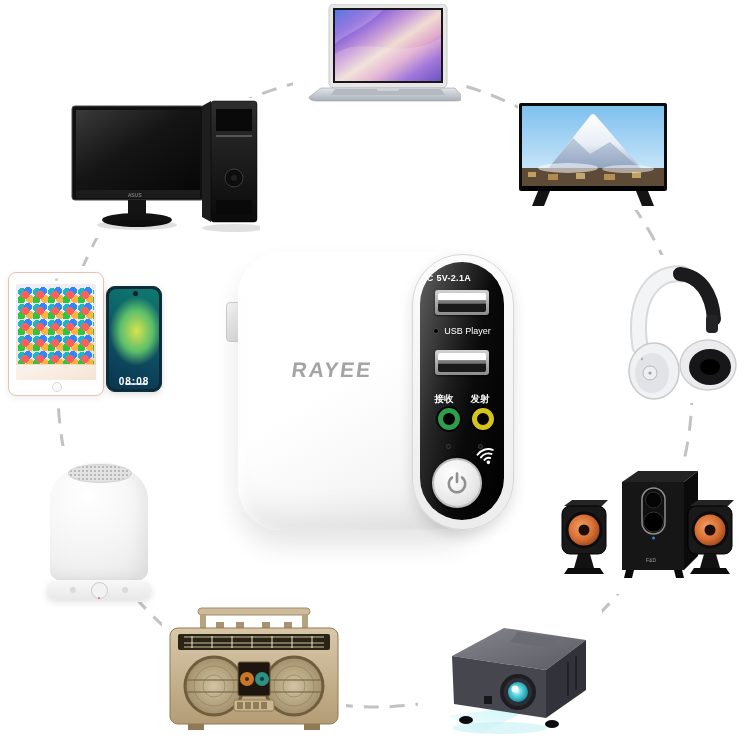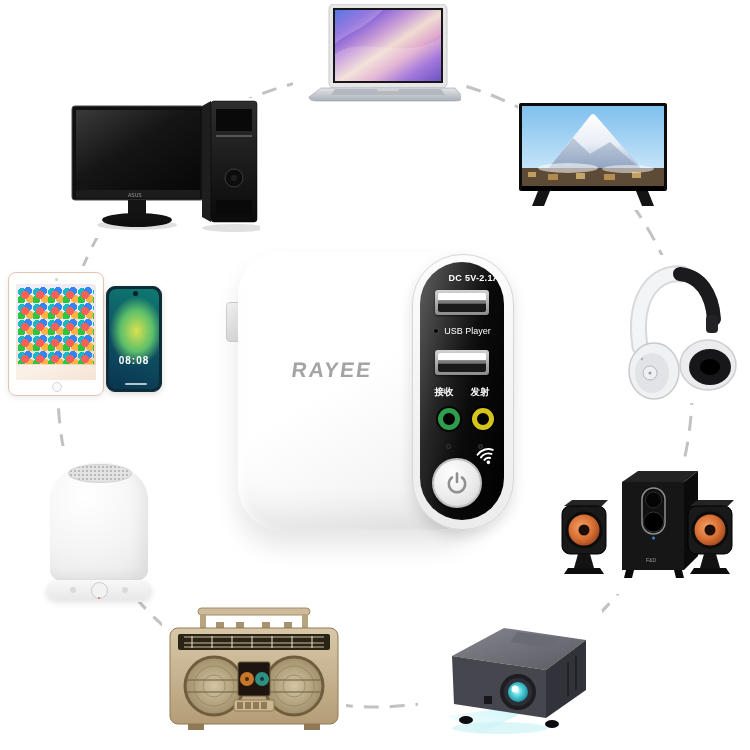--- a/index.html
+++ b/index.html
@@ -31,31 +31,31 @@
     background:linear-gradient(180deg,#f4f4f4,#dcdcdc);border:1px solid #cfcfcf;}
   .hub-logo{position:absolute;left:46px;top:112px;width:120px;text-align:center;
     font-size:21px;font-weight:bold;color:#a3a4a6;letter-spacing:2px;transform:skewX(-8deg);}
   .hub-capsule-outer{position:absolute;left:186px;top:8px;width:100px;height:274px;border-radius:50px;
     background:linear-gradient(180deg,#fcfcfc,#ececec);border:1px solid #d6d6d6;
     box-shadow:0 6px 14px rgba(0,0,0,.12);}
   .hub-capsule{position:absolute;left:194px;top:16px;width:84px;height:258px;border-radius:42px;
     background:linear-gradient(100deg,#4a4a4a 0%,#262626 30%,#0a0a0a 58%,#000 100%);overflow:hidden;}
   .hub-capsule:before{content:"";position:absolute;inset:0;border-radius:42px;
     background:linear-gradient(115deg,rgba(255,255,255,.12),rgba(255,255,255,0) 42%);}
-  .spec{position:absolute;left:12px;top:11px;width:100%;text-align:center;color:#fff;
+  .spec{position:absolute;left:0;top:11px;width:100%;color:#fff;
     font-size:9px;font-weight:bold;letter-spacing:.3px;}
   .usb{position:absolute;left:15px;width:54px;height:25px;border-radius:3px;
     background:linear-gradient(180deg,#d2d2d2,#8b8b8b);box-shadow:0 1px 2px rgba(0,0,0,.6);}
   .usb .slot{position:absolute;left:3px;top:3px;right:3px;bottom:3px;border-radius:2px;
     background:linear-gradient(180deg,#ffffff 0 36%,#7a7a7a 40% 54%,#1a1a1a 58% 100%);}
   .usb1{top:28px;} .usb2{top:88px;}
   .led-row{position:absolute;left:0;top:64px;width:100%;display:flex;align-items:center;justify-content:center;gap:5px;}
   .led-dot{width:4px;height:4px;border-radius:50%;background:#050505;border:1px solid #4a4a4a;}
   .usb-player{color:#fff;font-size:9px;font-weight:normal;}
-  .jack-label{position:absolute;top:124px;width:30px;text-align:center;color:#fff;font-size:9.5px;font-weight:bold;}
+  .jack-label{position:absolute;top:131px;width:30px;text-align:center;color:#fff;font-size:9.5px;font-weight:bold;}
   .rx-label{left:9px;} .tx-label{left:45px;}
   .jack{position:absolute;top:146px;width:12px;height:12px;border-radius:50%;background:#000;
     box-shadow:0 0 0 2px rgba(0,0,0,.8);}
   .jack-rx{left:18px;border:5px solid #2e9e4c;}
   .jack-tx{left:52px;border:5px solid #d6c41a;}
   .pin-dot{position:absolute;width:3px;height:3px;border-radius:50%;background:#151515;border:1px solid #3d3d3d;top:182px;}
   .pin-rx{left:26px;} .pin-tx{left:58px;}
   .wifi{position:absolute;left:56px;top:184px;transform:rotate(-18deg);}
   .power-btn{position:absolute;left:12px;top:196px;width:46px;height:46px;border-radius:50%;
     background:radial-gradient(circle at 38% 32%,#ffffff,#e9e9e9 60%,#cdcdcd 100%);
@@ -91,21 +91,21 @@
       radial-gradient(4px 4px at 4px 5px,#19b8c8 96%,transparent 100%);
     background-size:15px 16px;}
   .ipad-dock{position:absolute;left:0;right:0;bottom:0;height:15px;background:rgba(255,255,255,.55);}
   .ipad-home{position:absolute;left:43px;bottom:3px;width:8px;height:8px;border-radius:50%;border:1px solid #d8d8d8;background:#fafafa;}
   .phone{position:absolute;left:102px;top:20px;width:54px;height:104px;border-radius:9px;background:#0d2b36;
     border:1px solid #12303c;box-shadow:0 2px 6px rgba(0,0,0,.15);}
   .phone-screen{position:absolute;inset:2px;border-radius:7px;overflow:hidden;
     background:radial-gradient(36px 46px at 55% 42%,#d8e24f 0%,#5cbf6a 45%,transparent 75%),
                linear-gradient(200deg,#0e7a70 0%,#0e5063 55%,#0a3550 100%);}
   .phone-notch{position:absolute;left:24px;top:2px;width:5px;height:5px;border-radius:50%;background:#08212b;}
-  .phone-time{position:absolute;left:0;bottom:23px;width:100%;text-align:center;color:#fff;
+  .phone-time{position:absolute;left:0;bottom:2px;width:100%;text-align:center;color:#fff;
     font-size:10px;font-weight:bold;letter-spacing:1px;}
   .phone-bar{position:absolute;left:16px;bottom:4px;width:22px;height:2px;border-radius:1px;background:rgba(255,255,255,.7);}
 
   .tiny-brand{font-size:5px;fill:#9a9a9a;font-family:"Liberation Sans",sans-serif;}
 </style>
 </head>
 <body>
 
 <div class="stage">
 

